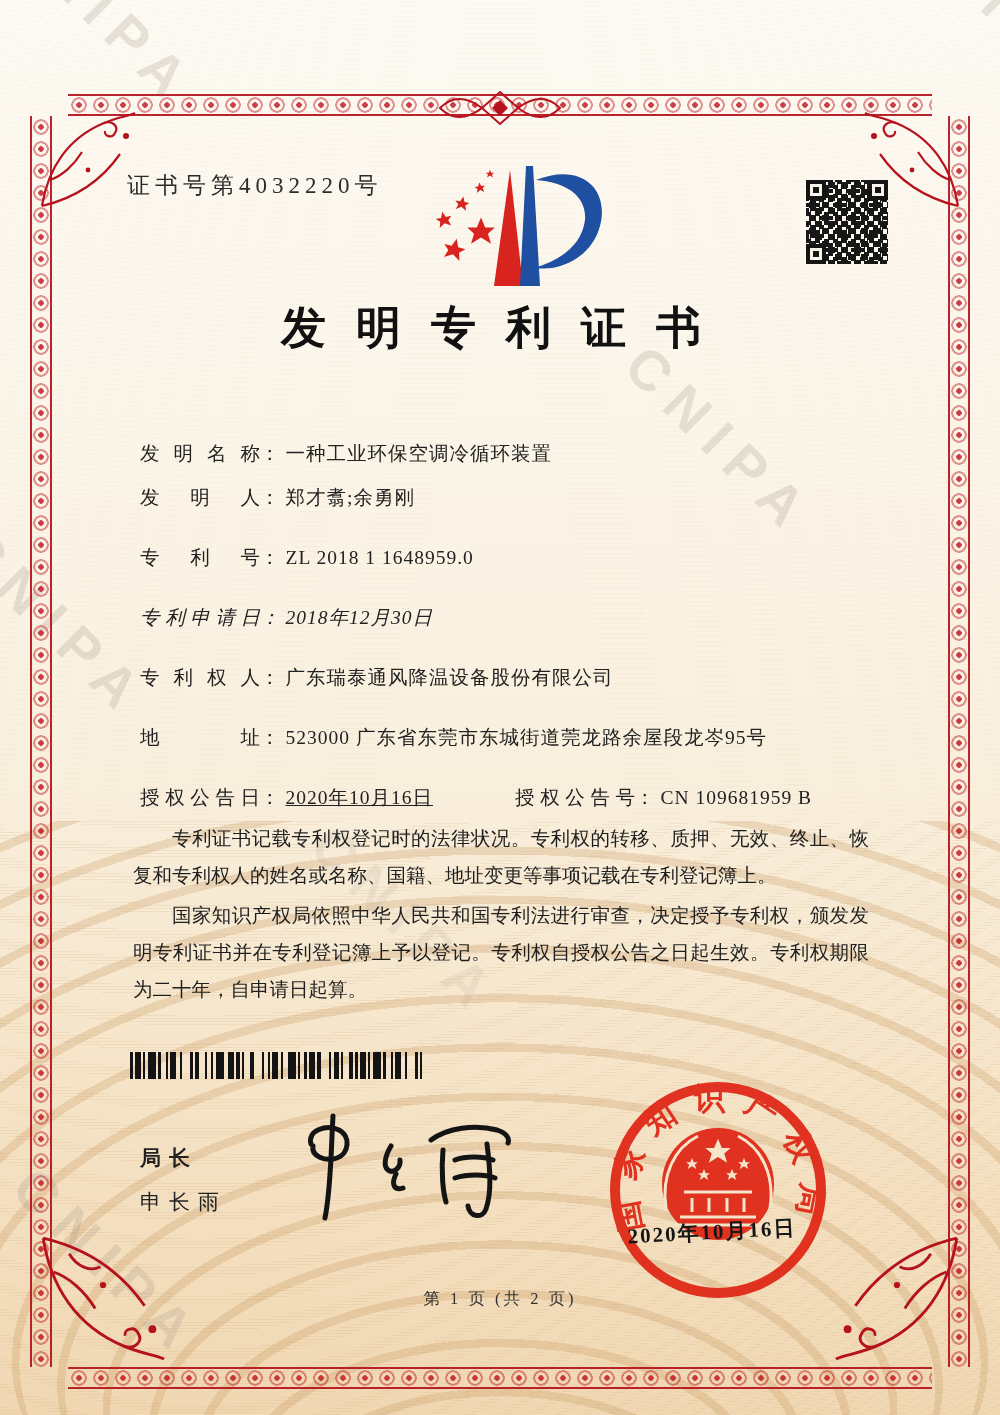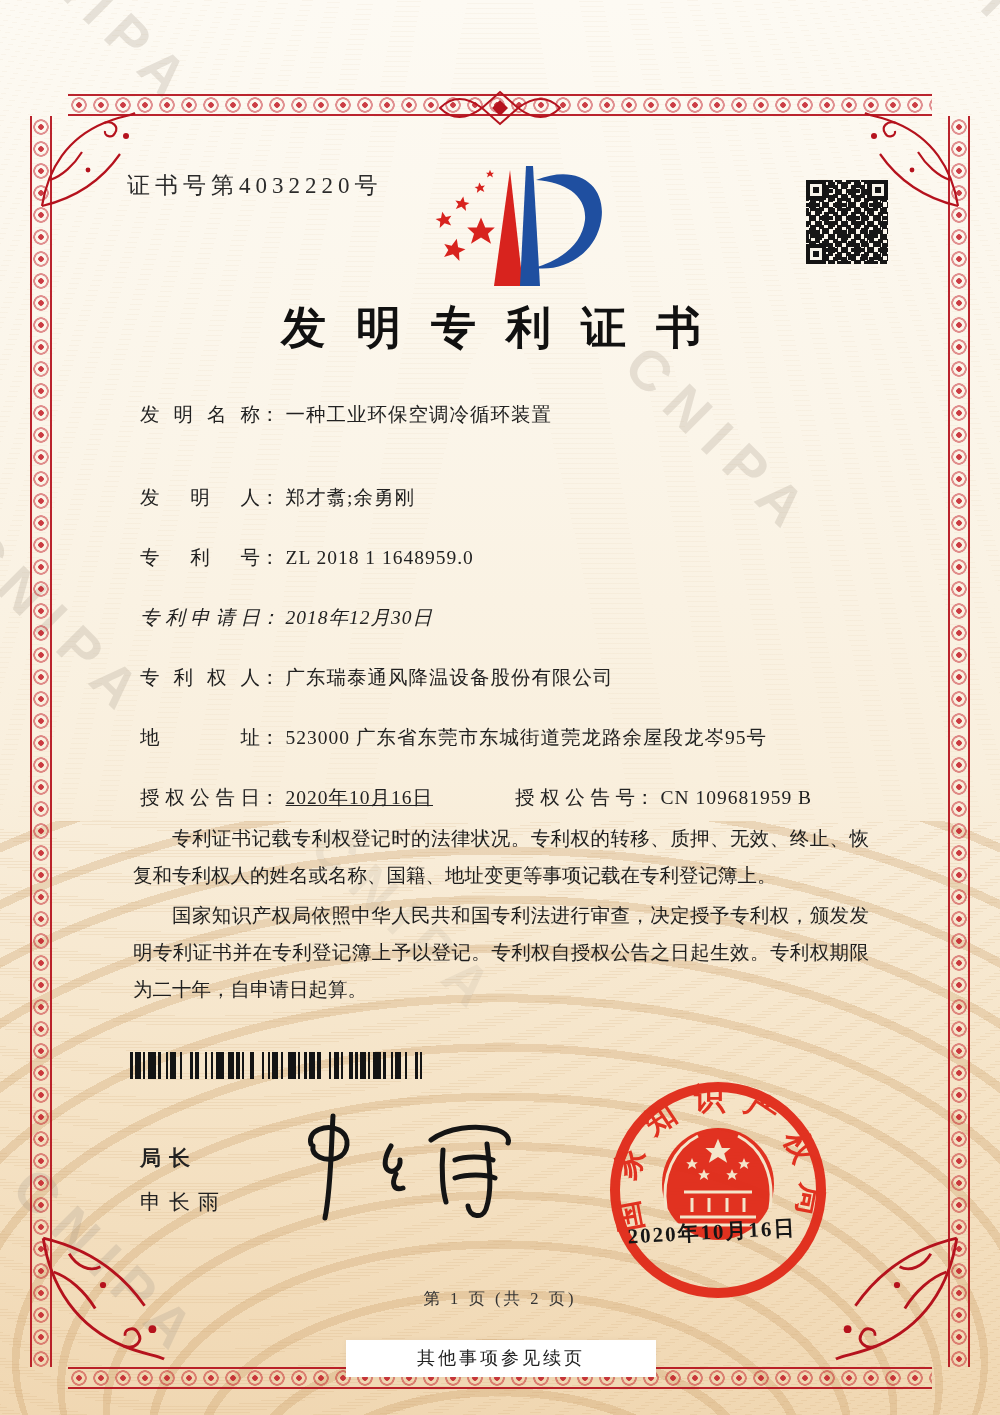--- a/index.html
+++ b/index.html
@@ -162,21 +162,21 @@
   </svg>
 
   <div class="qr">
     <div class="finder f-tl"></div>
     <div class="finder f-tr"></div>
     <div class="finder f-bl"></div>
   </div>
 
   <div class="title">发明专利证书</div>
 
-  <div class="field" style="top:401px;">
+  <div class="field" style="top:440px;">
     <span class="flabel">发明名称</span><span class="colon">：</span><span class="fvalue">一种工业环保空调冷循环装置</span>
   </div>
   <div class="field" style="top:484px;">
     <span class="flabel">发明人</span><span class="colon">：</span><span class="fvalue">郑才翥;余勇刚</span>
   </div>
   <div class="field" style="top:544px;">
     <span class="flabel">专利号</span><span class="colon">：</span><span class="fvalue">ZL 2018 1 1648959.0</span>
   </div>
   <div class="field" style="top:604px;font-style:italic;">
     <span class="flabel">专利申请日</span><span class="colon">：</span><span class="fvalue">2018年12月30日</span>
@@ -246,15 +246,14 @@
         </g>
       </g>
       <defs>
         <polygon id="starSeal" points="0,-11 3.2,-3.4 10.5,-3.4 5.2,1.3 7.6,8.9 0,4.2 -7.6,8.9 -5.2,1.3 -10.5,-3.4 -3.2,-3.4"></polygon>
       </defs>
     </svg>
     <div class="seal-date">2020年10月16日</div>
   </div>
 
   <div class="page-num">第 1 页 (共 2 页)</div>
-  <div class="cont-note">其他事项参见续页</div>
 
 </div>
 
 </body></html>

